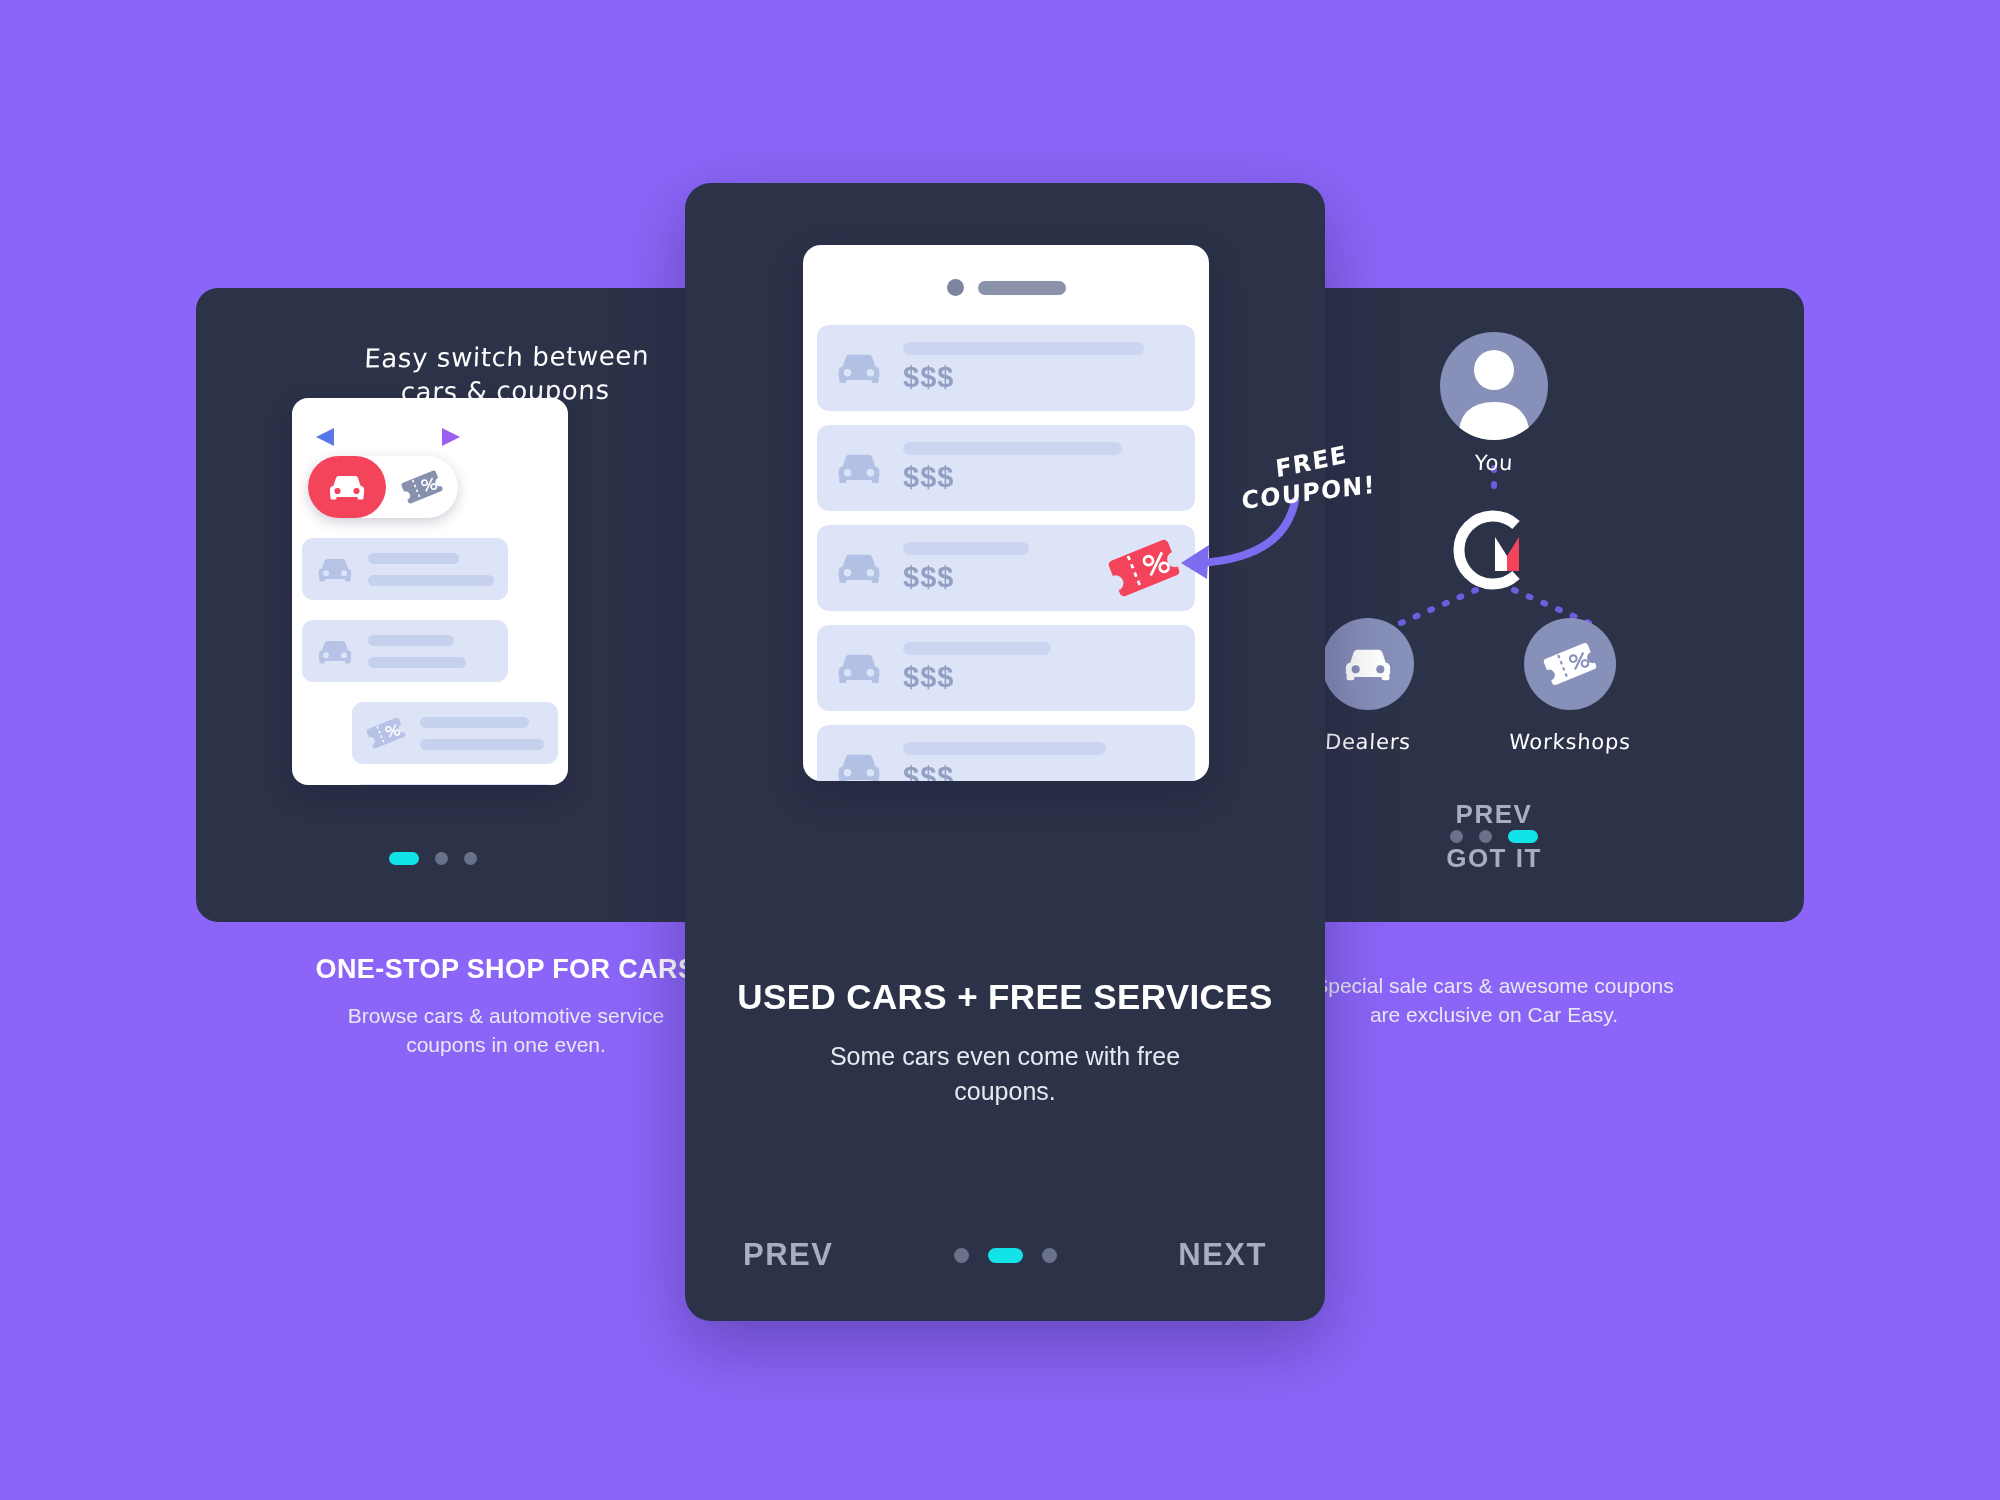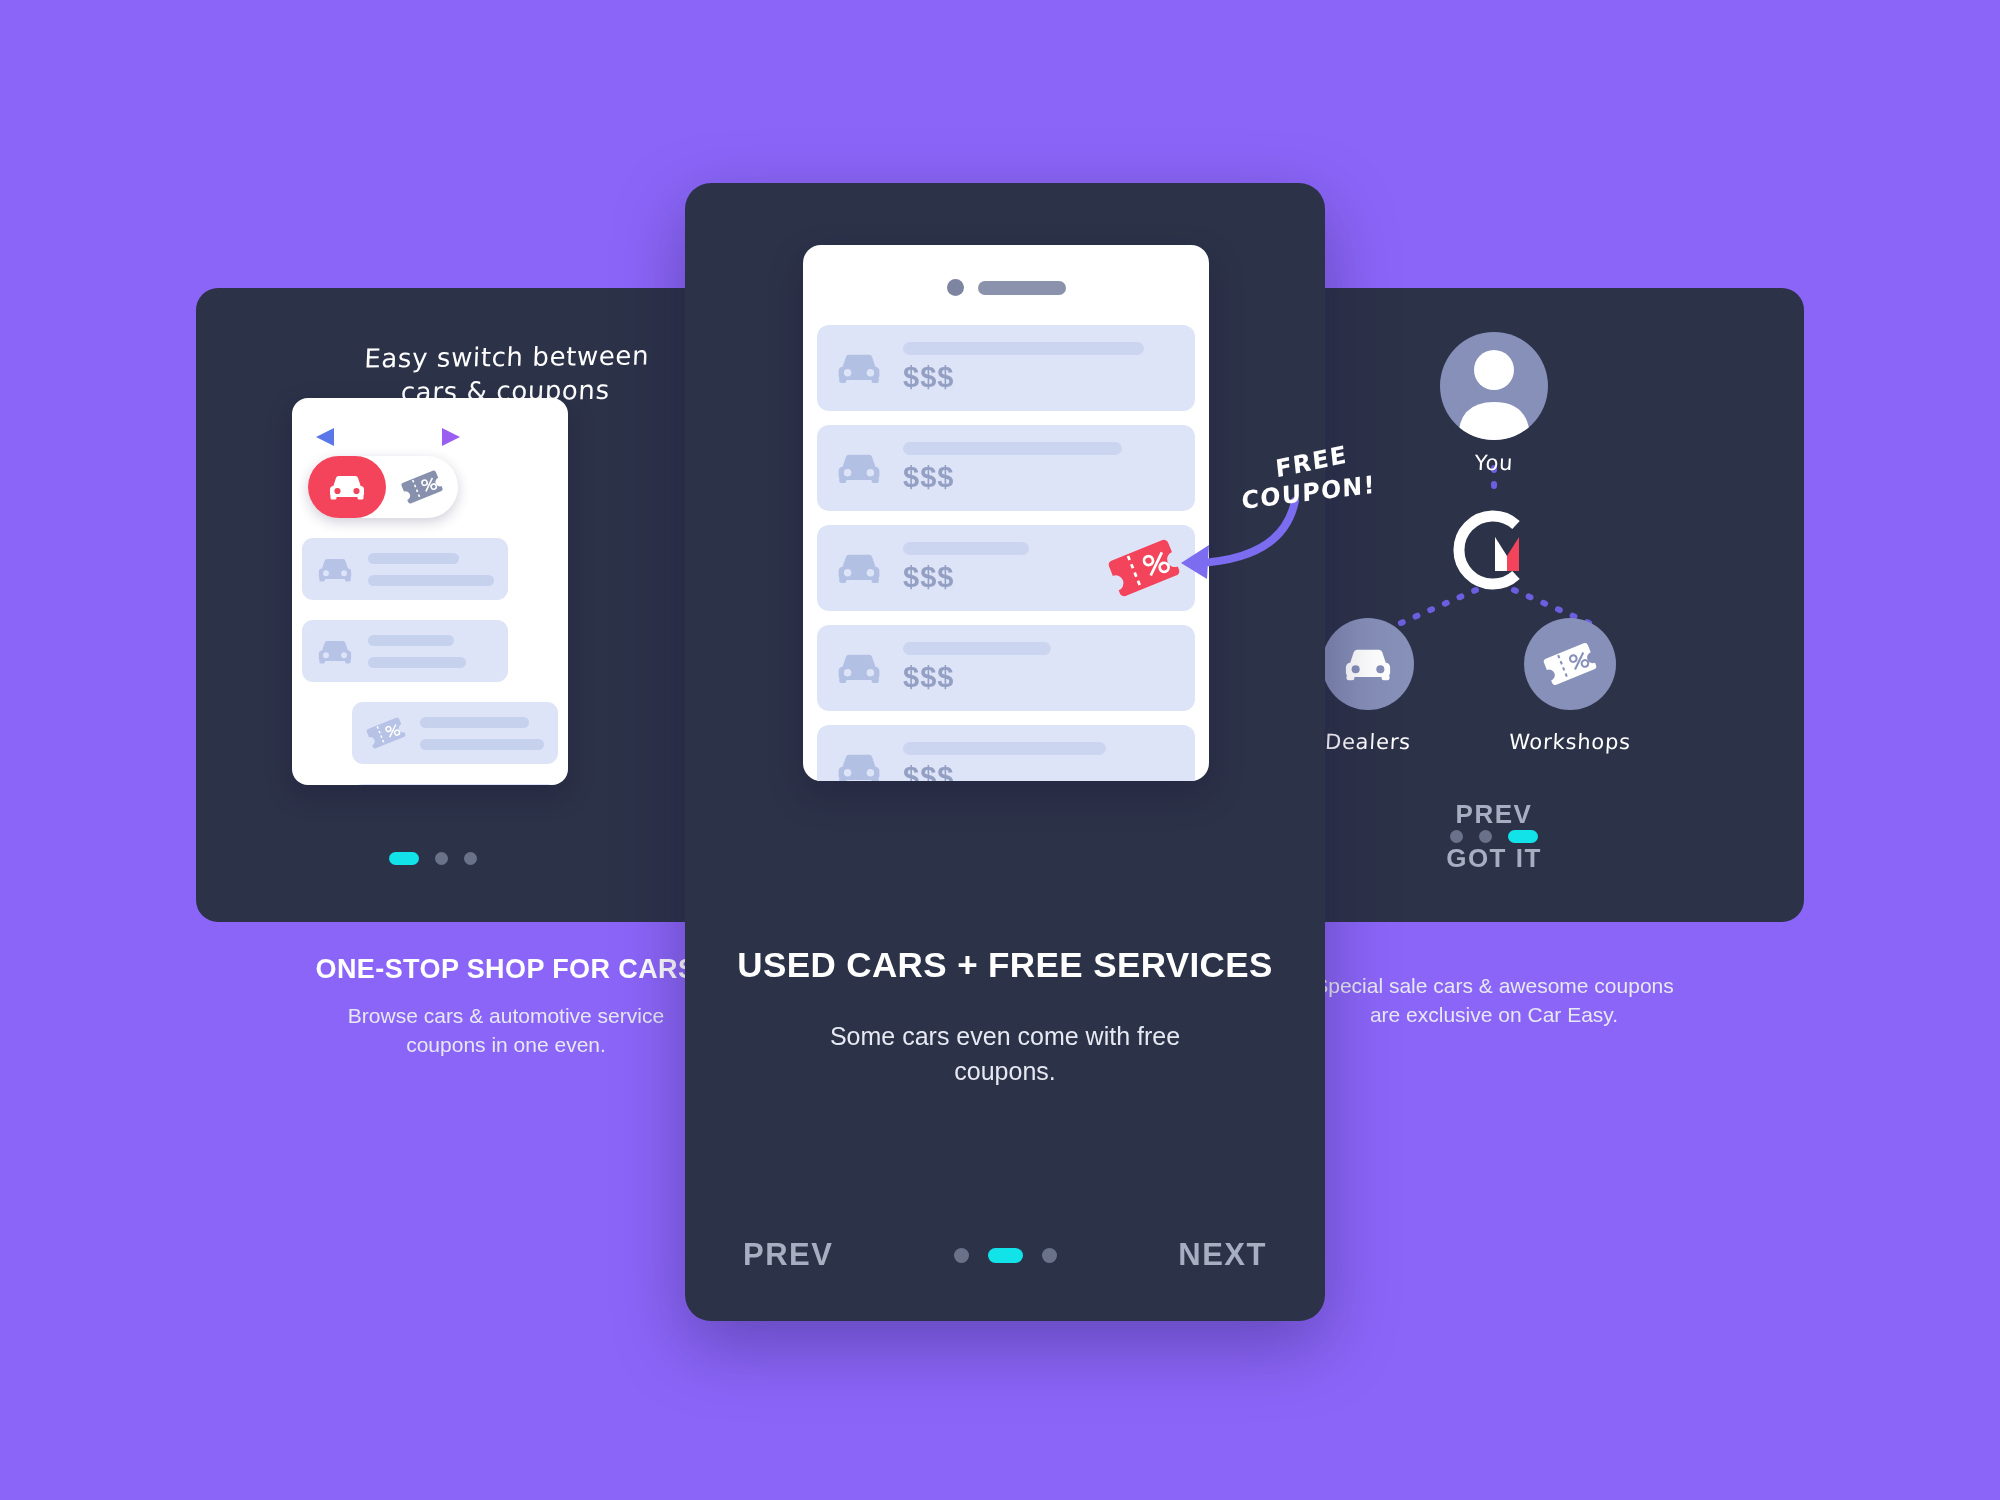--- a/index.html
+++ b/index.html
@@ -73,26 +73,27 @@
     left: 0; right: 0;
     top: 762px;
     text-align: center;
     padding: 0 34px;
   }
   .center-title {
     color: #FFFFFF;
     font-size: 35px;
     font-weight: bold;
     letter-spacing: 0.4px;
+    margin-top: 32px;
   }
   .center-sub {
     color: #E7E9F2;
     font-size: 25px;
     line-height: 1.4;
-    margin-top: 34px;
+    margin-top: 22px;
   }
 
   
   .footer {
     position: absolute;
     display: flex;
     align-items: center;
     left: 0; right: 0;
   }
   .card-left .footer  { bottom: 48px; padding: 0 48px; }

